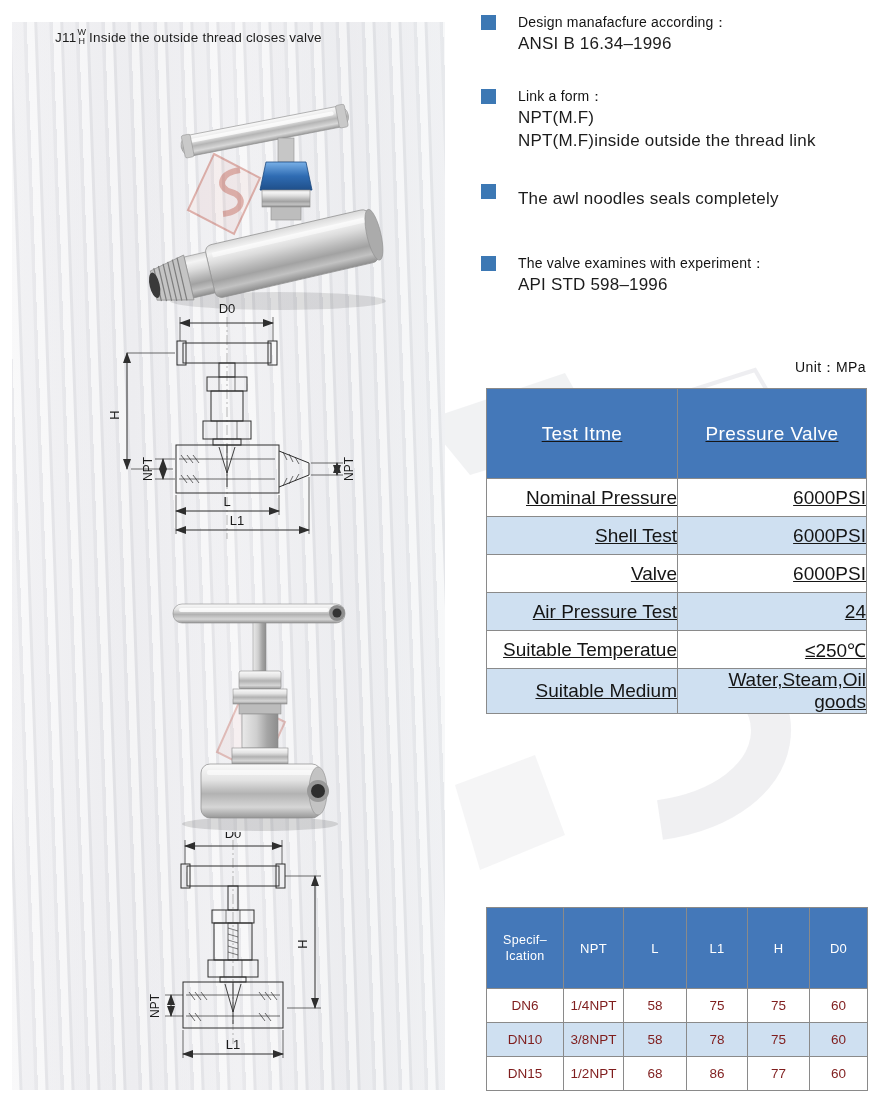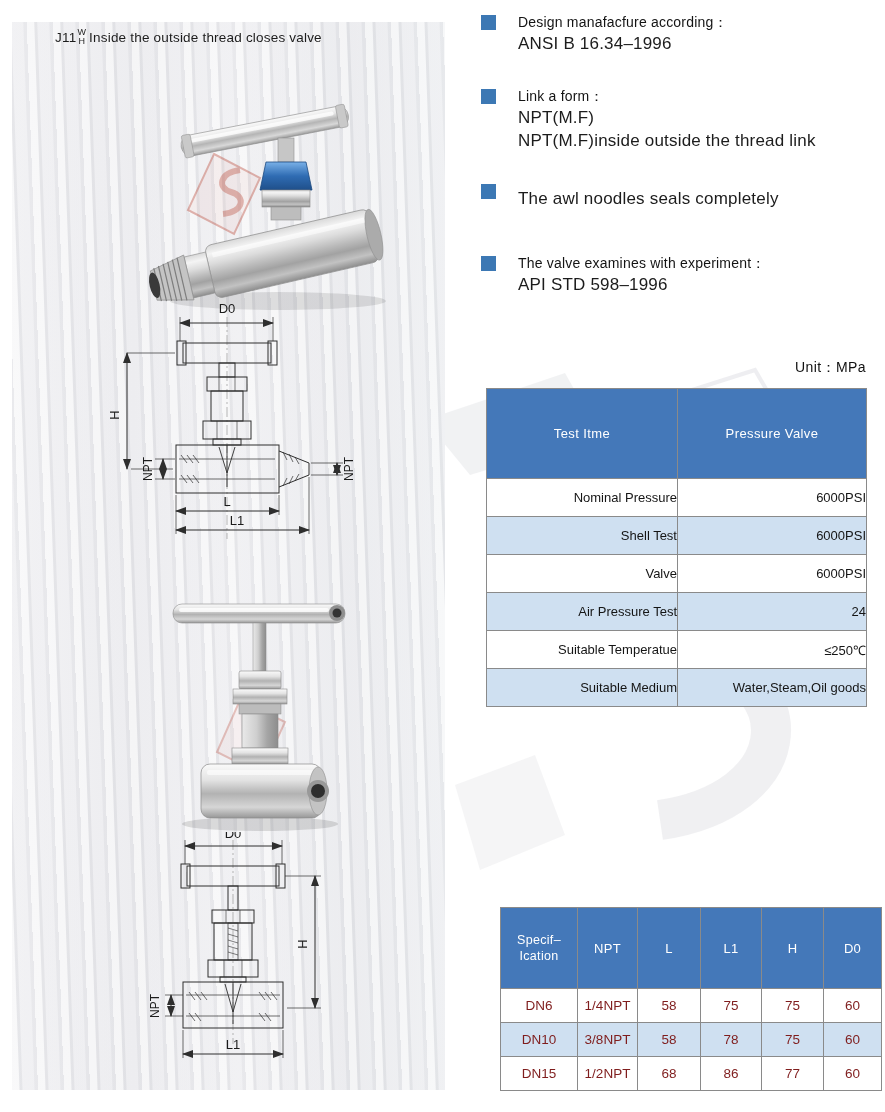--- a/index.html
+++ b/index.html
@@ -25,24 +25,24 @@
   .ftext{margin-left:22px;}
   .fheading{font-size:14px;line-height:20px;color:#141414;letter-spacing:.2px;}
   .fline{font-size:17px;line-height:23px;color:#1c1c1c;letter-spacing:.2px;}
   .fline:first-of-type{margin-top:6px;}
 
   
   .unit-label{position:absolute;left:486px;top:359px;width:380px;text-align:right;
     font-size:14px;color:#111;letter-spacing:.4px;z-index:2;}
   table{border-collapse:collapse;table-layout:fixed;z-index:2;position:absolute;background:#fff;}
   th,td{border:1px solid #8a8a8a;text-align:center;padding:0;}
-  .ptable{left:486px;top:388px;width:380px;font-size:13px;}
+  .ptable{left:486px;top:388px;width:380px;font-size:19px;text-decoration:underline;}
   .ptable th{background:#4478b9;color:#ffffff;height:89px;font-weight:normal;letter-spacing:.4px;}
   .ptable td{height:37px;color:#151515;text-align:right;}
-  .stable{left:500px;top:907px;width:381px;font-size:13.5px;padding-left:32px;}
+  .stable{left:486px;top:907px;width:381px;font-size:13.5px;padding-left:32px;}
   .stable th{background:#4478b9;color:#ffffff;height:80px;font-weight:normal;letter-spacing:.3px;font-size:13px;}
   .stable td{height:33px;color:#7f1d1d;}
   .alt{background:#cfe0f1;}
   .spec2{line-height:16px;font-size:12.5px;}
 
   
   .wm{position:absolute;left:415px;top:365px;z-index:0;}
 </style>
 </head>
 <body>

